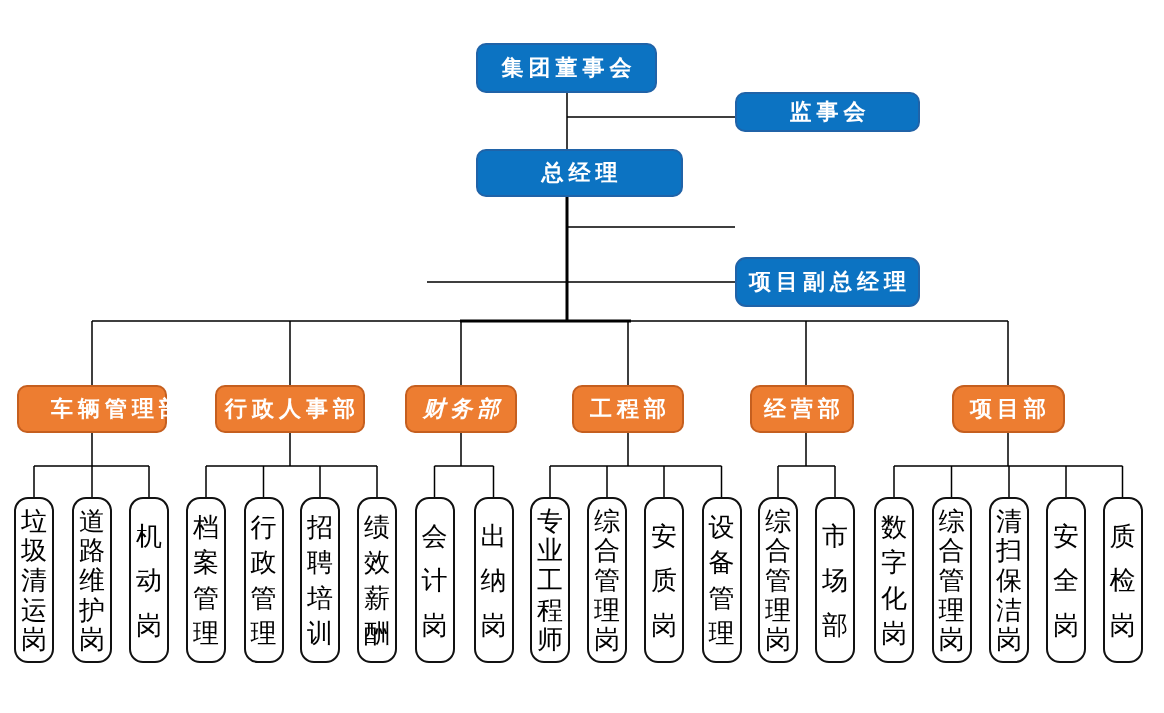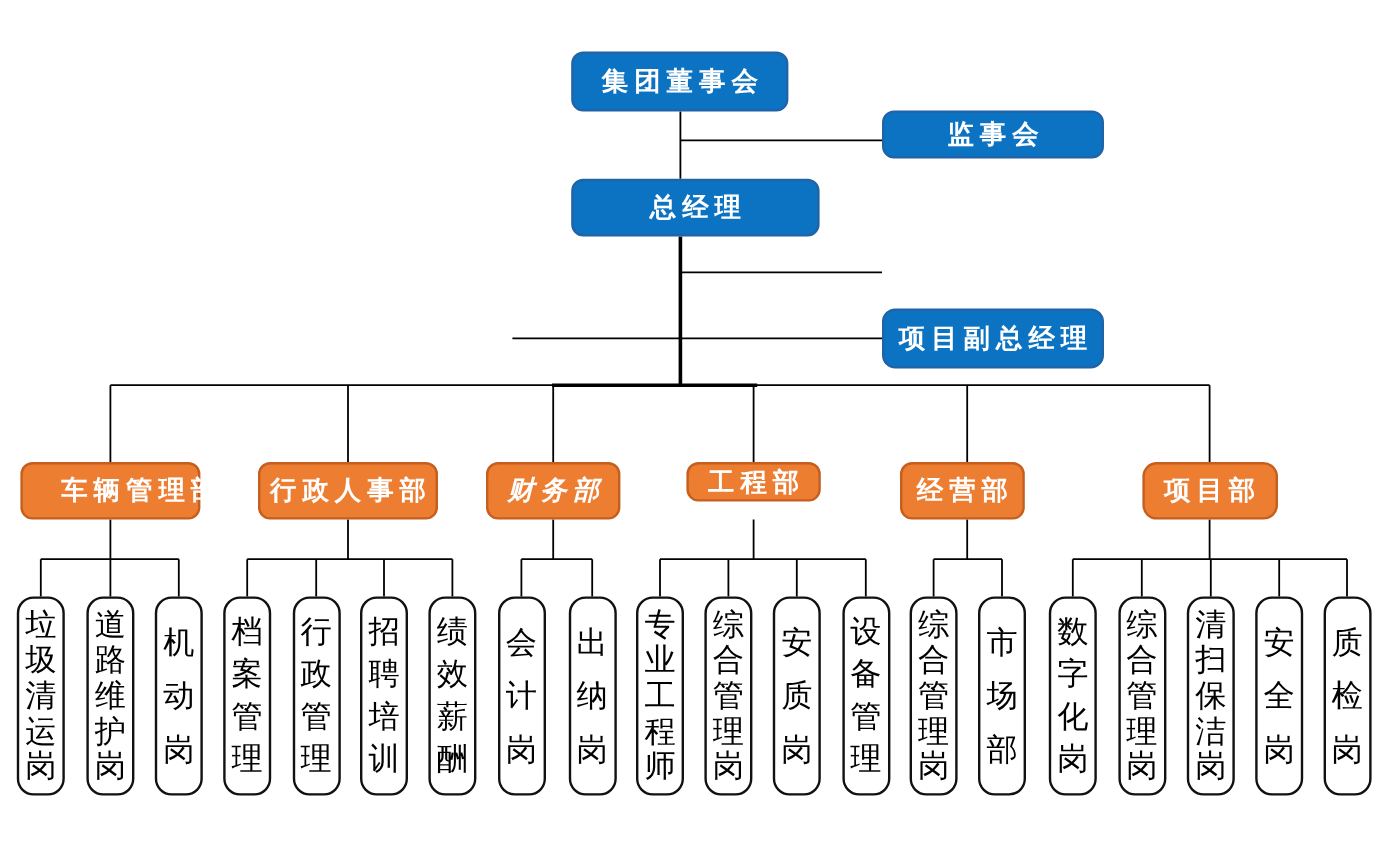--- a/index.html
+++ b/index.html
@@ -119,21 +119,21 @@
       <div class="vnode" style="left: 414.5px; top: 497px; width: 40px; height: 166px;">
         <span>会</span>
         <span>计</span>
         <span>岗</span>
       </div>
       <div class="vnode" style="left: 473.5px; top: 497px; width: 40px; height: 166px;">
         <span>出</span>
         <span>纳</span>
         <span>岗</span>
       </div>
-      <div class="node orange" style="left: 572px; top: 385px; width: 112px; height: 33px;">工程部</div>
+      <div class="node orange" style="left: 572px; top: 385px; width: 112px; height: 48px;">工程部</div>
       <div class="vnode" style="left: 530px; top: 497px; width: 40px; height: 166px;">
         <span>专</span>
         <span>业</span>
         <span>工</span>
         <span>程</span>
         <span>师</span>
       </div>
       <div class="vnode" style="left: 587px; top: 497px; width: 40px; height: 166px;">
         <span>综</span>
         <span>合</span>

